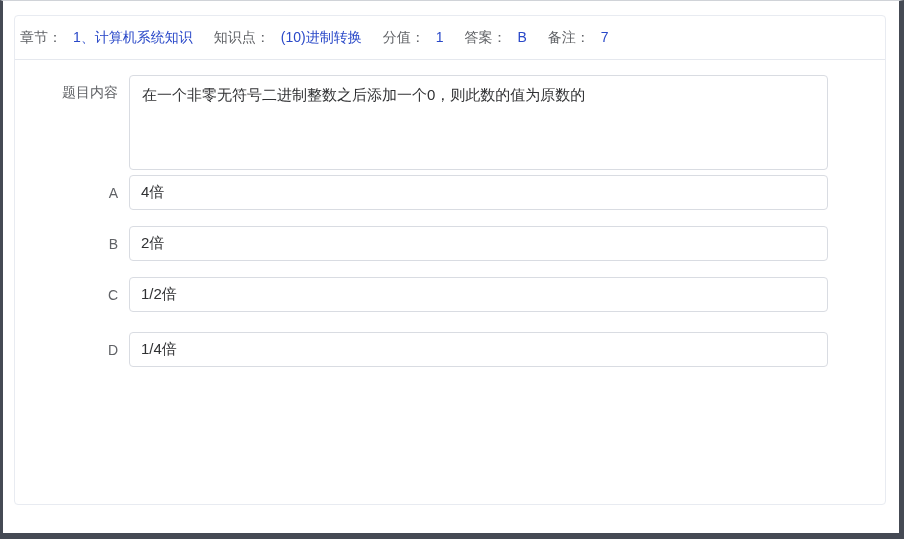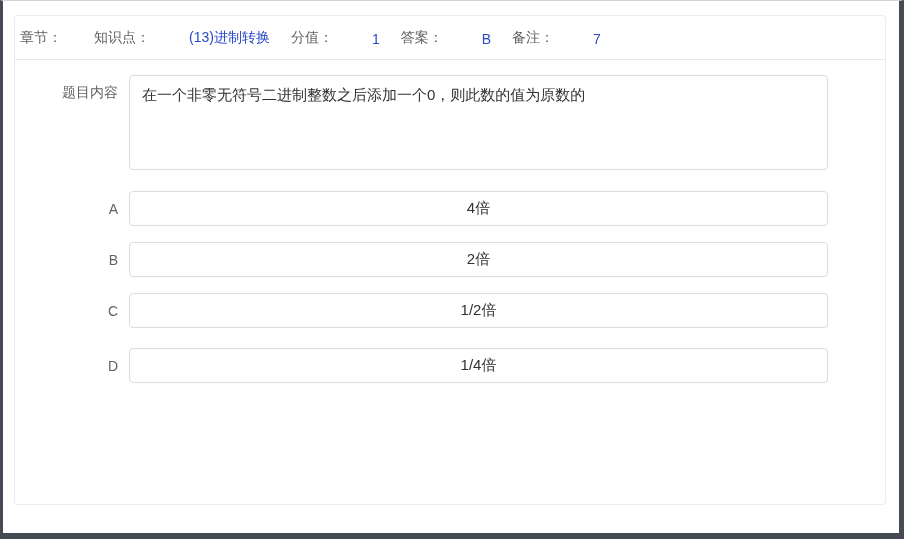--- a/index.html
+++ b/index.html
@@ -30,21 +30,21 @@
   }
   .card-header {
     height: 44px;
     display: flex;
     align-items: center;
     padding: 0 5px;
     border-bottom: 1px solid #e5e8ee;
     font-size: 14px;
     white-space: nowrap;
   }
-  .h-field { display: flex; align-items: flex-end; margin-right: 21px; gap: 28px; }
+  .h-field { display: flex; align-items: flex-start; margin-right: 21px; }
   .h-label { color: #606266; margin-right: 11px; }
   .h-value { color: #2948c8; }
   .card-body {
     padding: 15px 0 0 2px;
   }
   .form-row { display: flex; }
   .form-label {
     width: 112px;
     text-align: right;
     padding-right: 11px;
@@ -73,51 +73,51 @@
     display: block;
     width: 699px; height: 35px;
     border: 1px solid #d9dce2;
     border-radius: 4px;
     padding: 0 11px;
     font-size: 15px;
     color: #303133;
     font-family: "Liberation Sans", "DejaVu Sans", sans-serif;
     outline: none;
     background: #ffffff;
-    text-align: center;
   }
   .resize-handle {
     position: absolute;
     right: 2px; bottom: 2px;
     width: 11px; height: 11px;
     background:
       linear-gradient(135deg,
         transparent 0 45%, #9a9a9a 45% 52%, transparent 52% 70%,
         #9a9a9a 70% 77%, transparent 77%);
     cursor: nwse-resize;
   }
-  .row-q { margin-bottom: 21px; }
+  .row-q { margin-bottom: 5px; }
   .row-a { margin-bottom: 16px; }
   .row-b { margin-bottom: 16px; }
   .row-c { margin-bottom: 20px; }
   .row-d { margin-bottom: 25px; }
 </style>
 </head>
 <body>
 
 <div class="window-frame">
   <div class="card">
 
     <div class="card-header">
       <div class="h-field">
         <span class="h-label">章节：</span>
+        <span class="h-value">1、计算机系统知识</span>
       </div>
       <div class="h-field">
         <span class="h-label">知识点：</span>
-        <span class="h-value">(13)进制转换</span>
+        <span class="h-value">(10)进制转换</span>
       </div>
       <div class="h-field">
         <span class="h-label">分值：</span>
         <span class="h-value">1</span>
       </div>
       <div class="h-field">
         <span class="h-label">答案：</span>
         <span class="h-value">B</span>
       </div>
       <div class="h-field">

